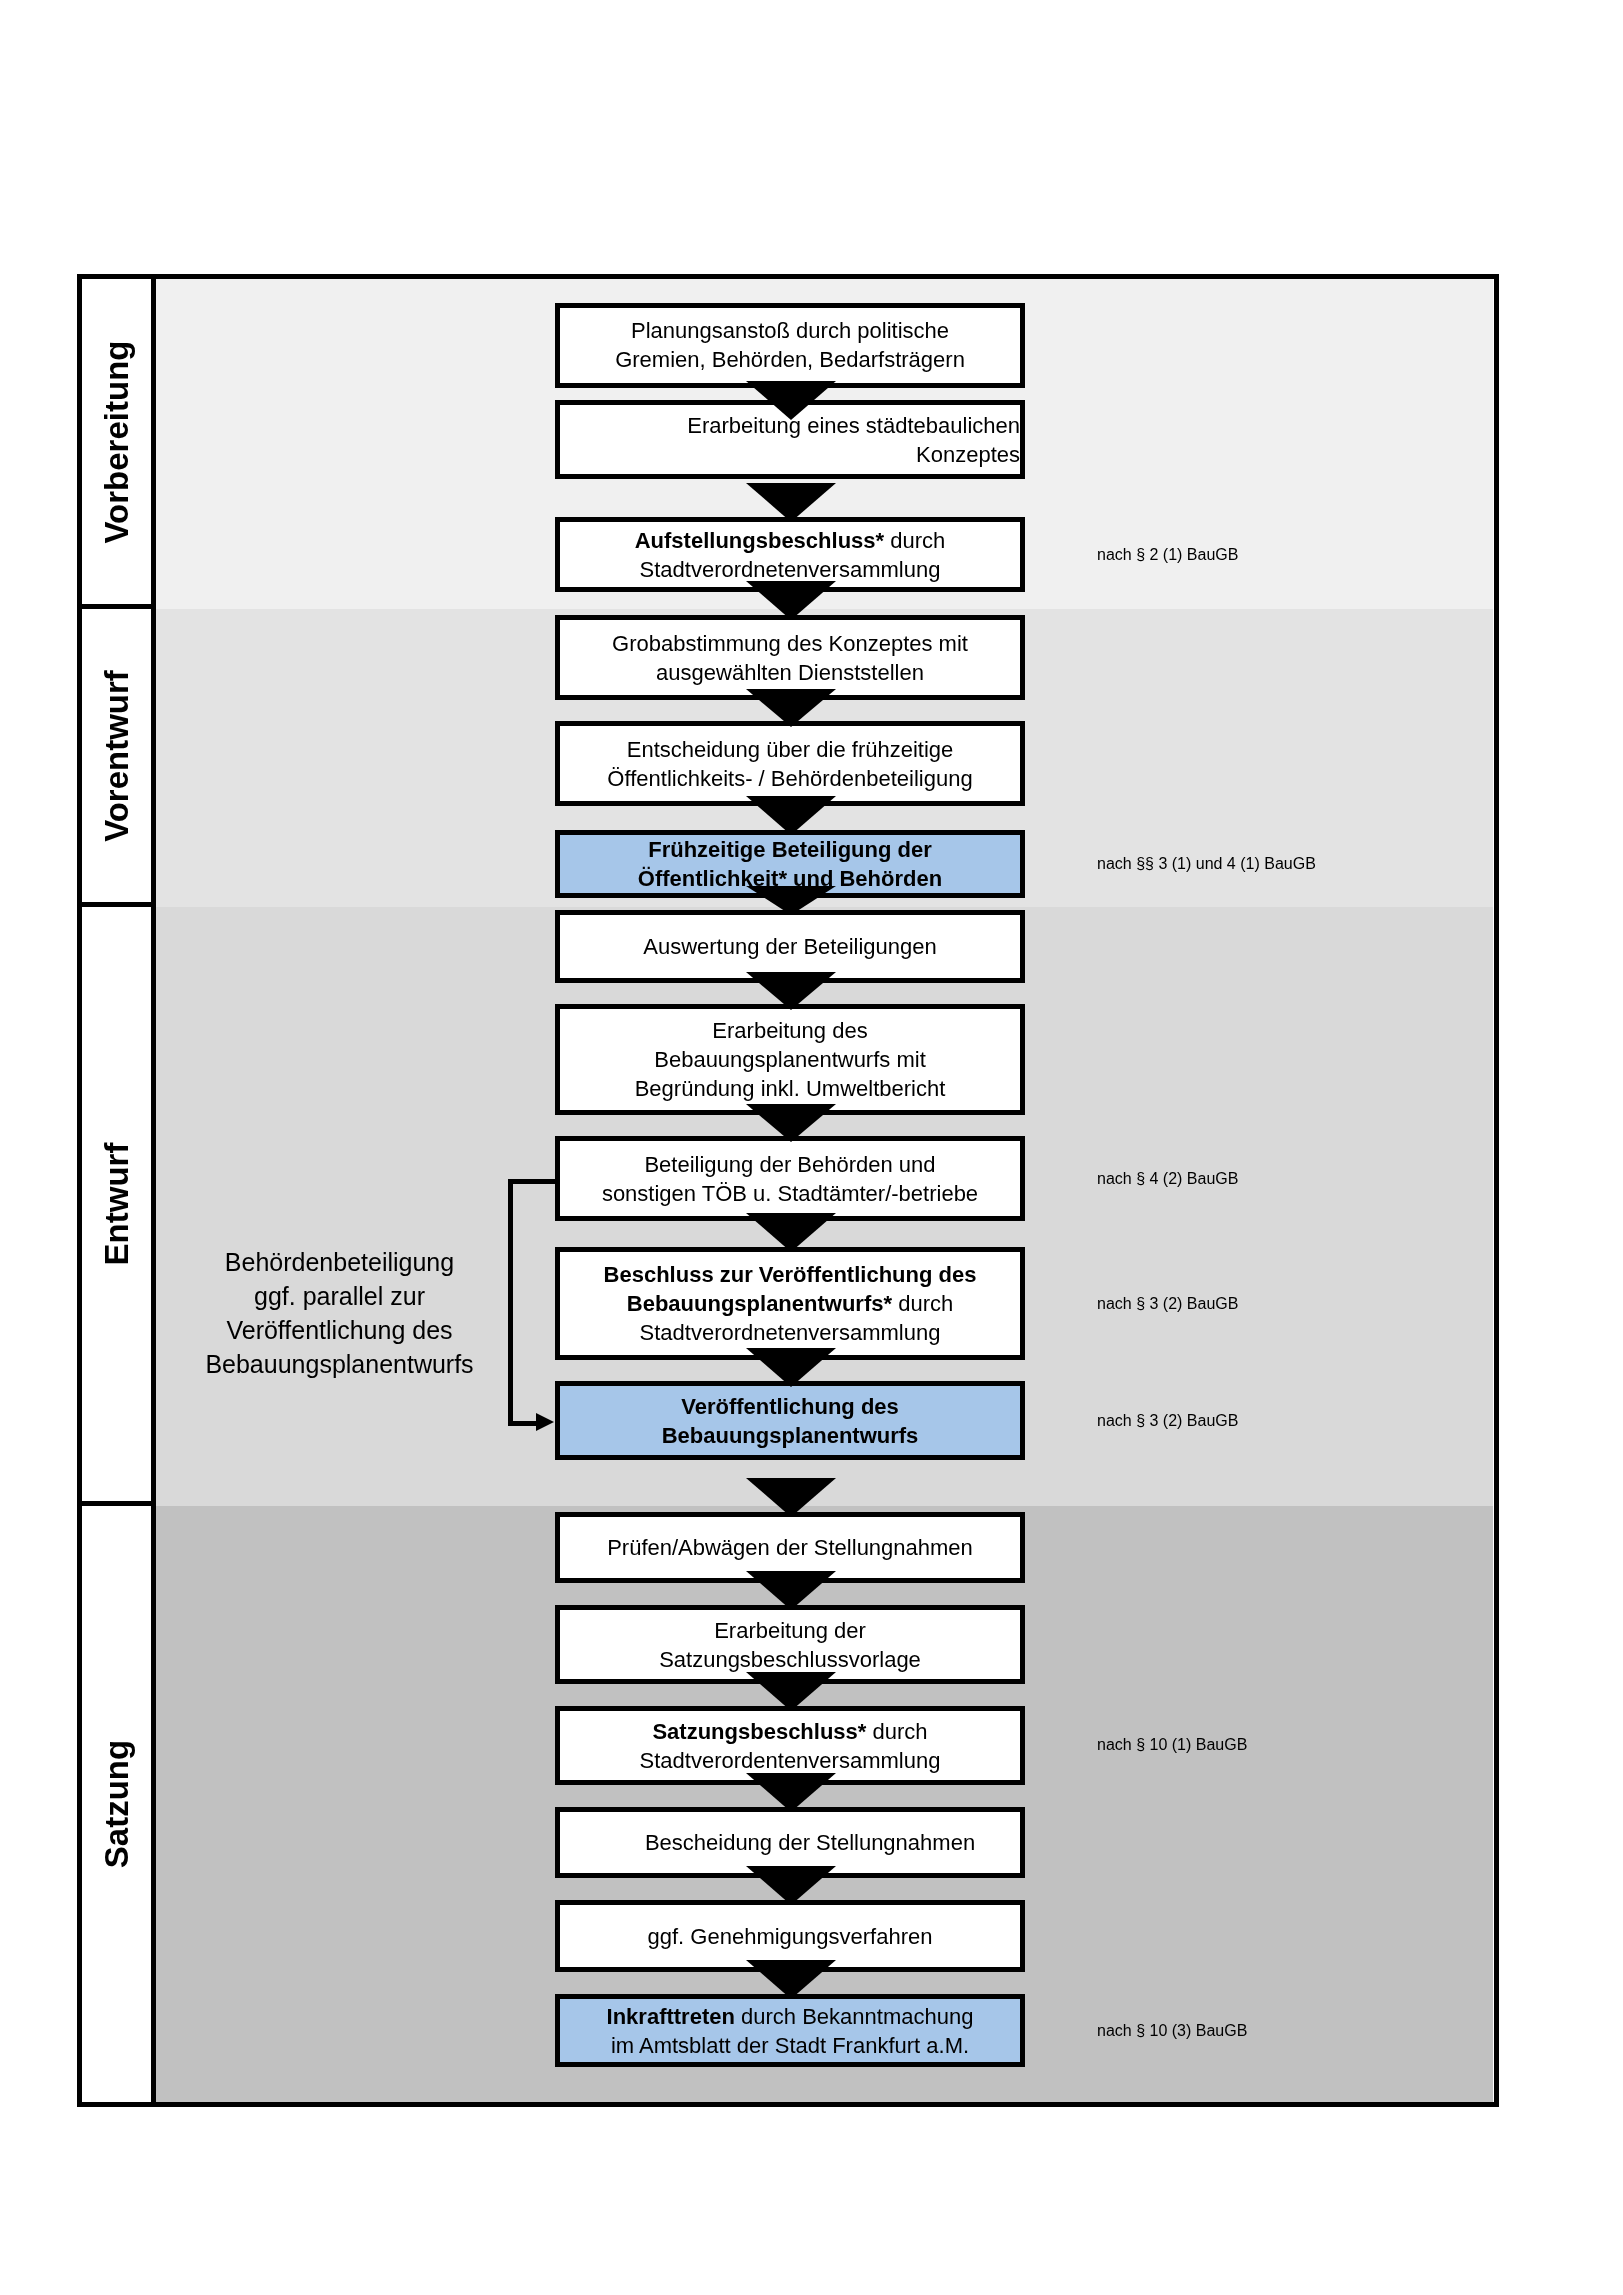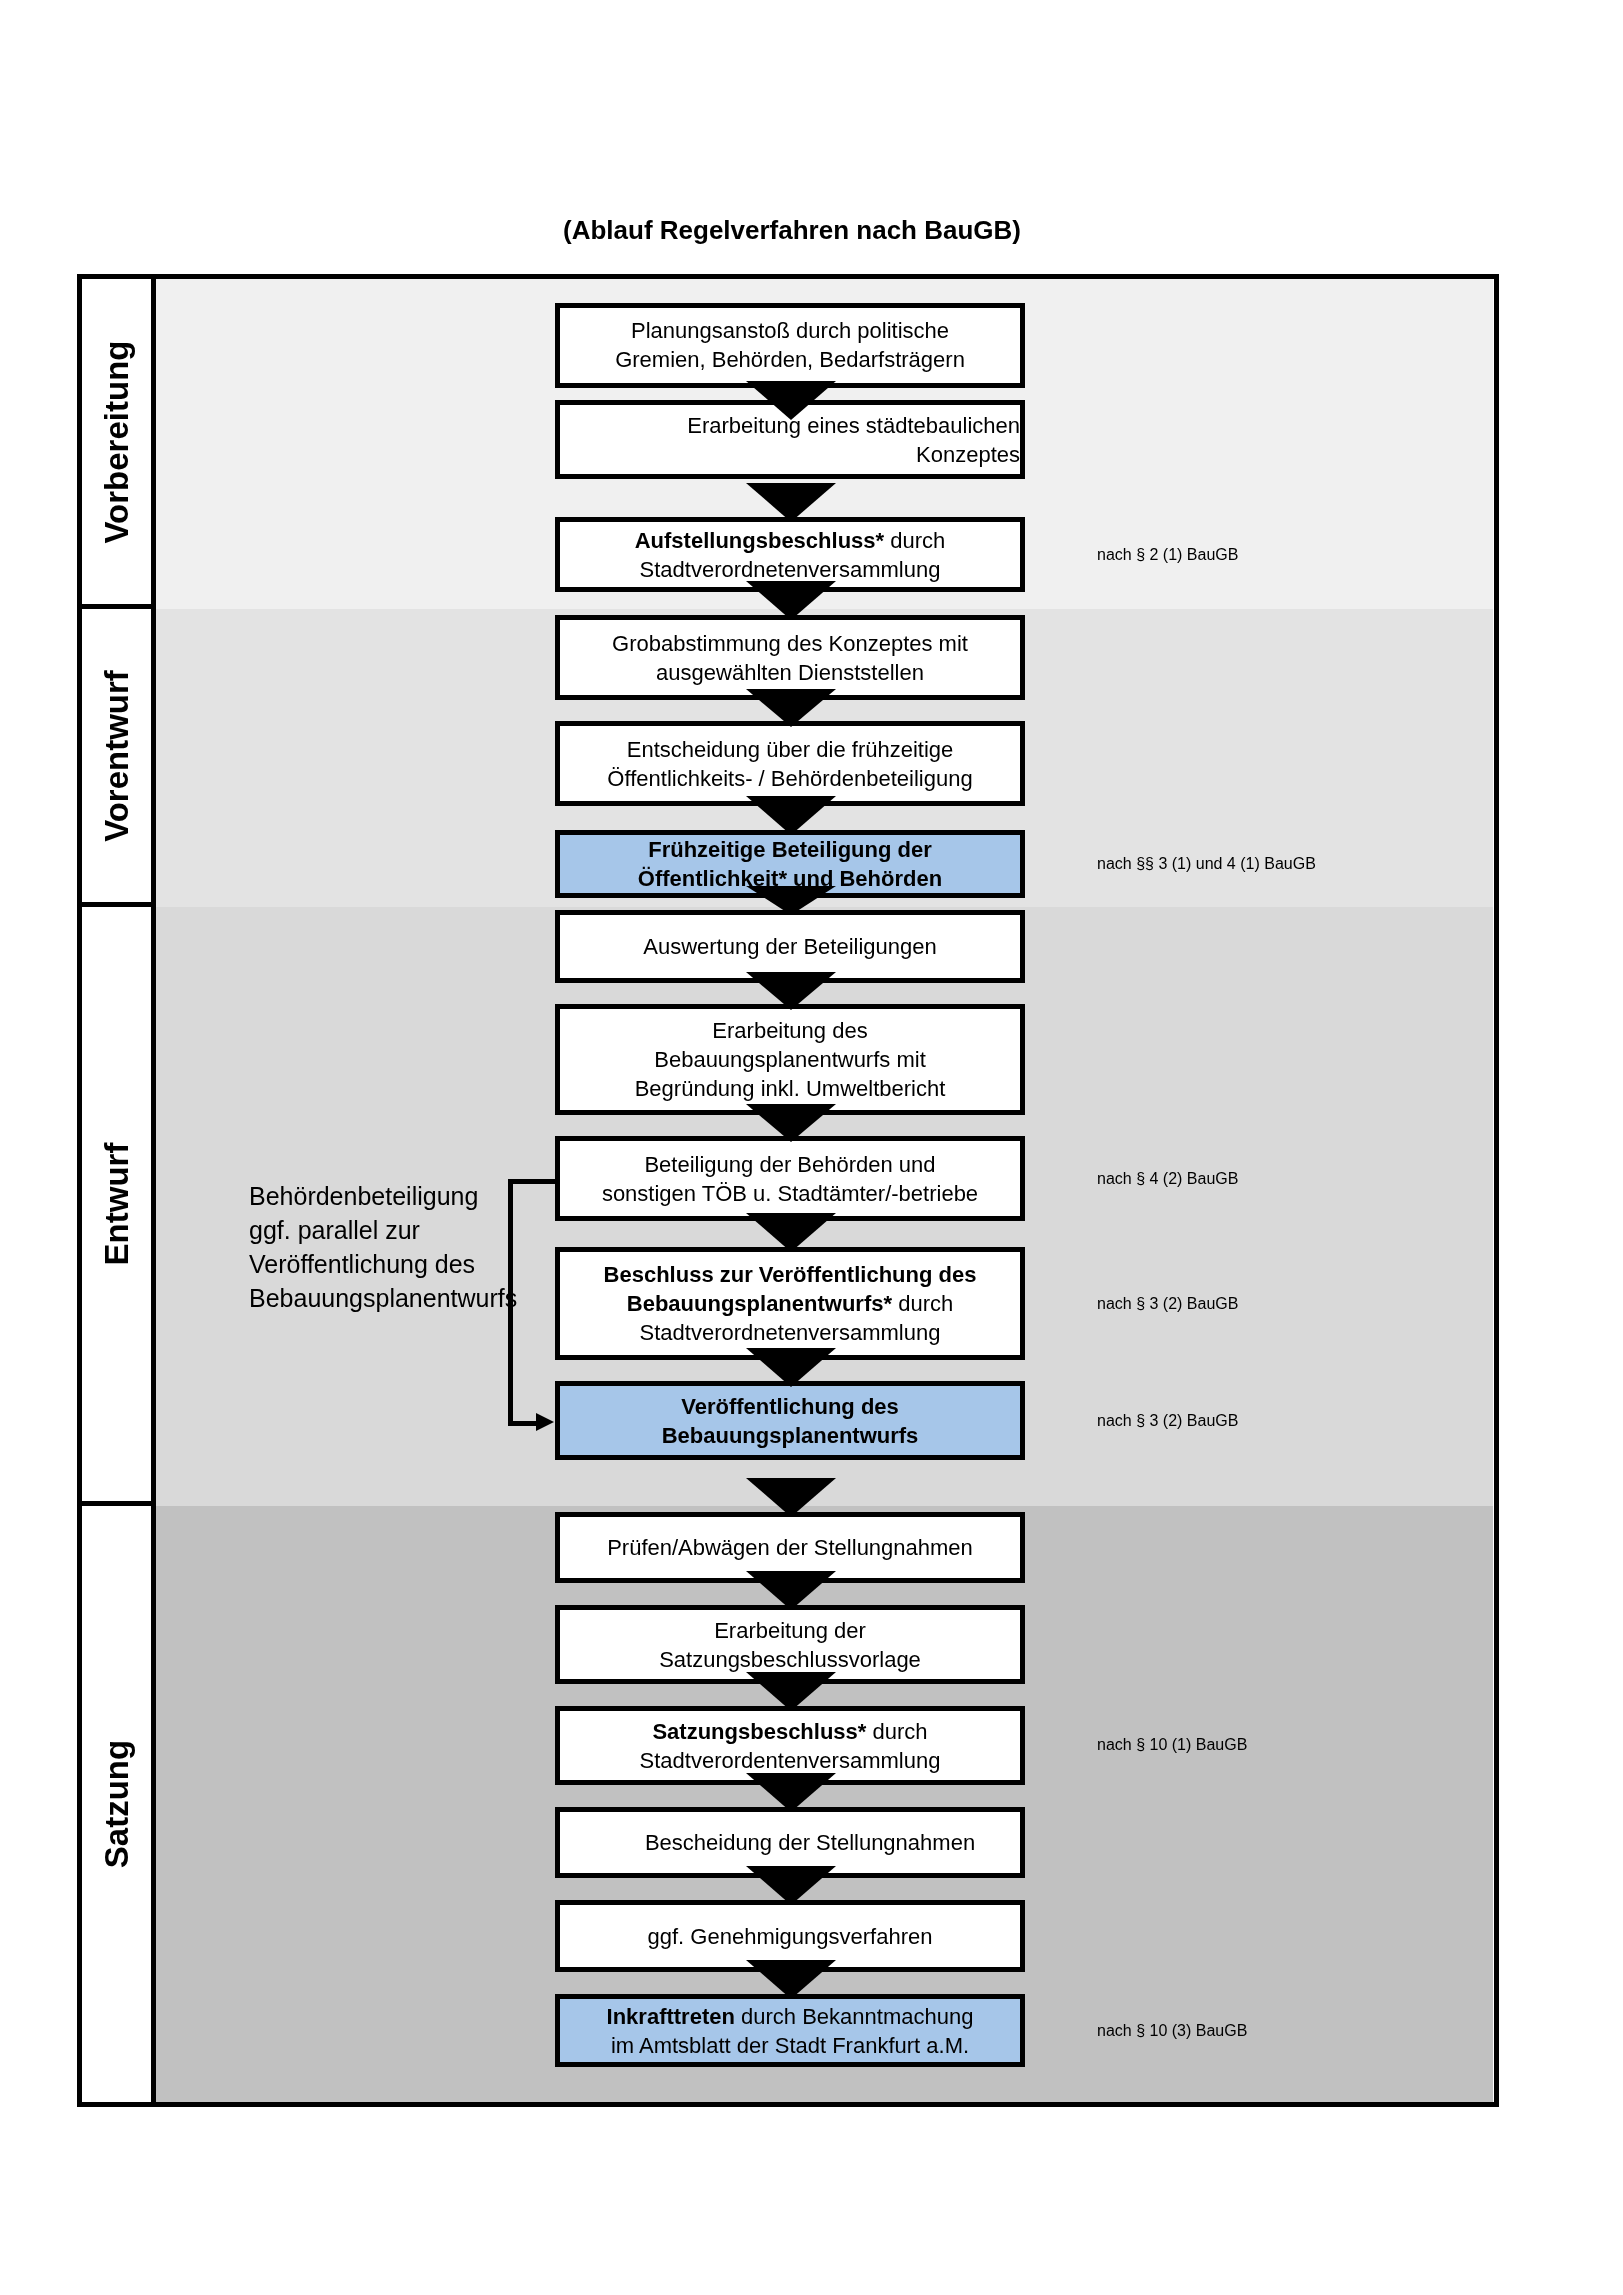--- a/index.html
+++ b/index.html
@@ -18,34 +18,33 @@
   .vlabel{position:absolute;left:35px;top:50%;transform:translate(-50%,-50%) rotate(-90deg);
           white-space:nowrap;font-size:33px;font-weight:bold;}
   .box{position:absolute;left:473px;width:470px;background:#ffffff;border:5.2px solid #000;
        box-sizing:border-box;display:flex;flex-direction:column;justify-content:center;
        text-align:center;font-size:22px;line-height:29px;z-index:2;}
   .box.blue{background:#a6c6e9;}
   .box .b{font-weight:bold;}
   .arrow{position:absolute;width:0;height:0;z-index:3;
          border-left:45px solid transparent;border-right:45px solid transparent;}
   .ref{position:absolute;left:1015px;font-size:16px;line-height:31px;white-space:nowrap;z-index:2;}
-  .note{position:absolute;left:120px;top:900px;width:275px;
-        font-size:25px;line-height:34px;margin-left:47px;}
+  .note{position:absolute;left:120px;top:966px;width:275px;text-align:center;
+        font-size:25px;line-height:34px;}
   .bracket{position:absolute;background:#000;z-index:1;}
   .bracket-arrowhead{position:absolute;left:454px;top:1134px;width:0;height:0;z-index:1;
         border-top:9.8px solid transparent;border-bottom:9.8px solid transparent;
         border-left:18.3px solid #000;}
   .footnote{position:absolute;left:145px;top:2150px;width:1355px;margin:0;
             font-size:24px;line-height:34px;}
 </style>
 </head>
 <body>
 
 <div class="page">
-  <h2 class="subtitle">(Ablauf Regelverfahren nach BauGB)</h2>
 
   <div class="frame">
 
     <div class="row" id="row-0" style="top: 0px; height: 330px; background: rgb(240, 240, 240);"></div>
     <div class="row" id="row-1" style="top: 330px; height: 298px; background: rgb(227, 227, 227);"></div>
     <div class="row" id="row-2" style="top: 628px; height: 599px; background: rgb(217, 217, 217);"></div>
     <div class="row" id="row-3" style="top: 1227px; height: 596px; background: rgb(193, 193, 193);"></div>
 
     <div class="label-cell divider" style="top:0;height:325px;">
       <span class="vlabel">Vorbereitung</span>

